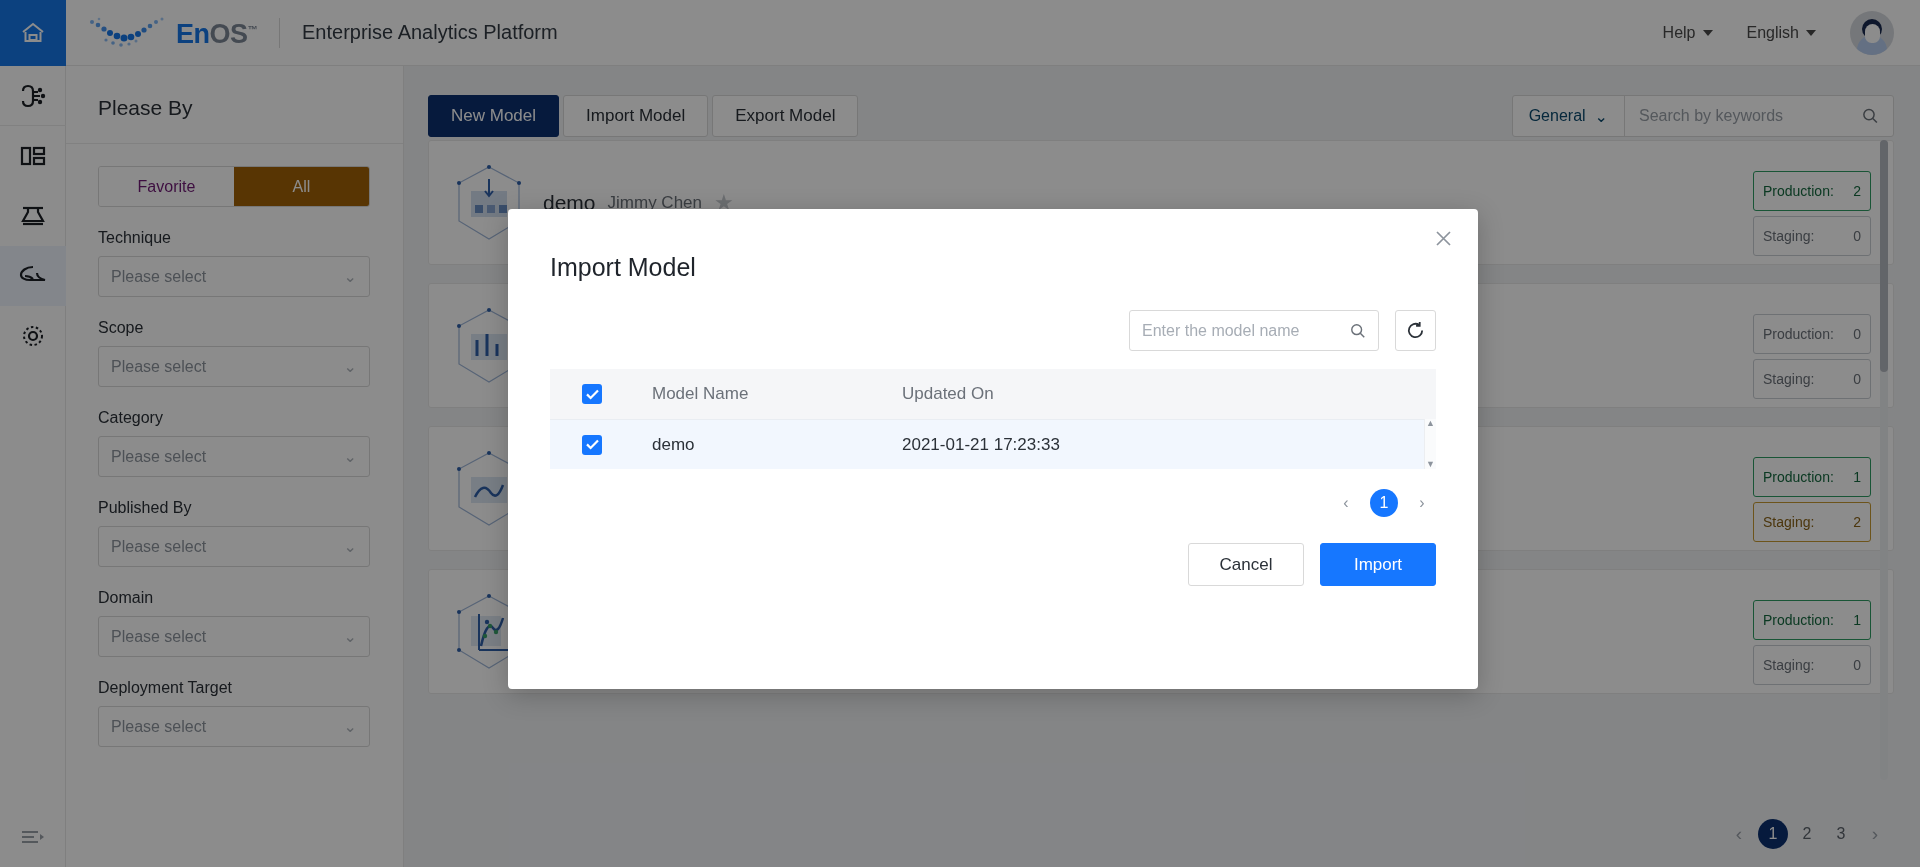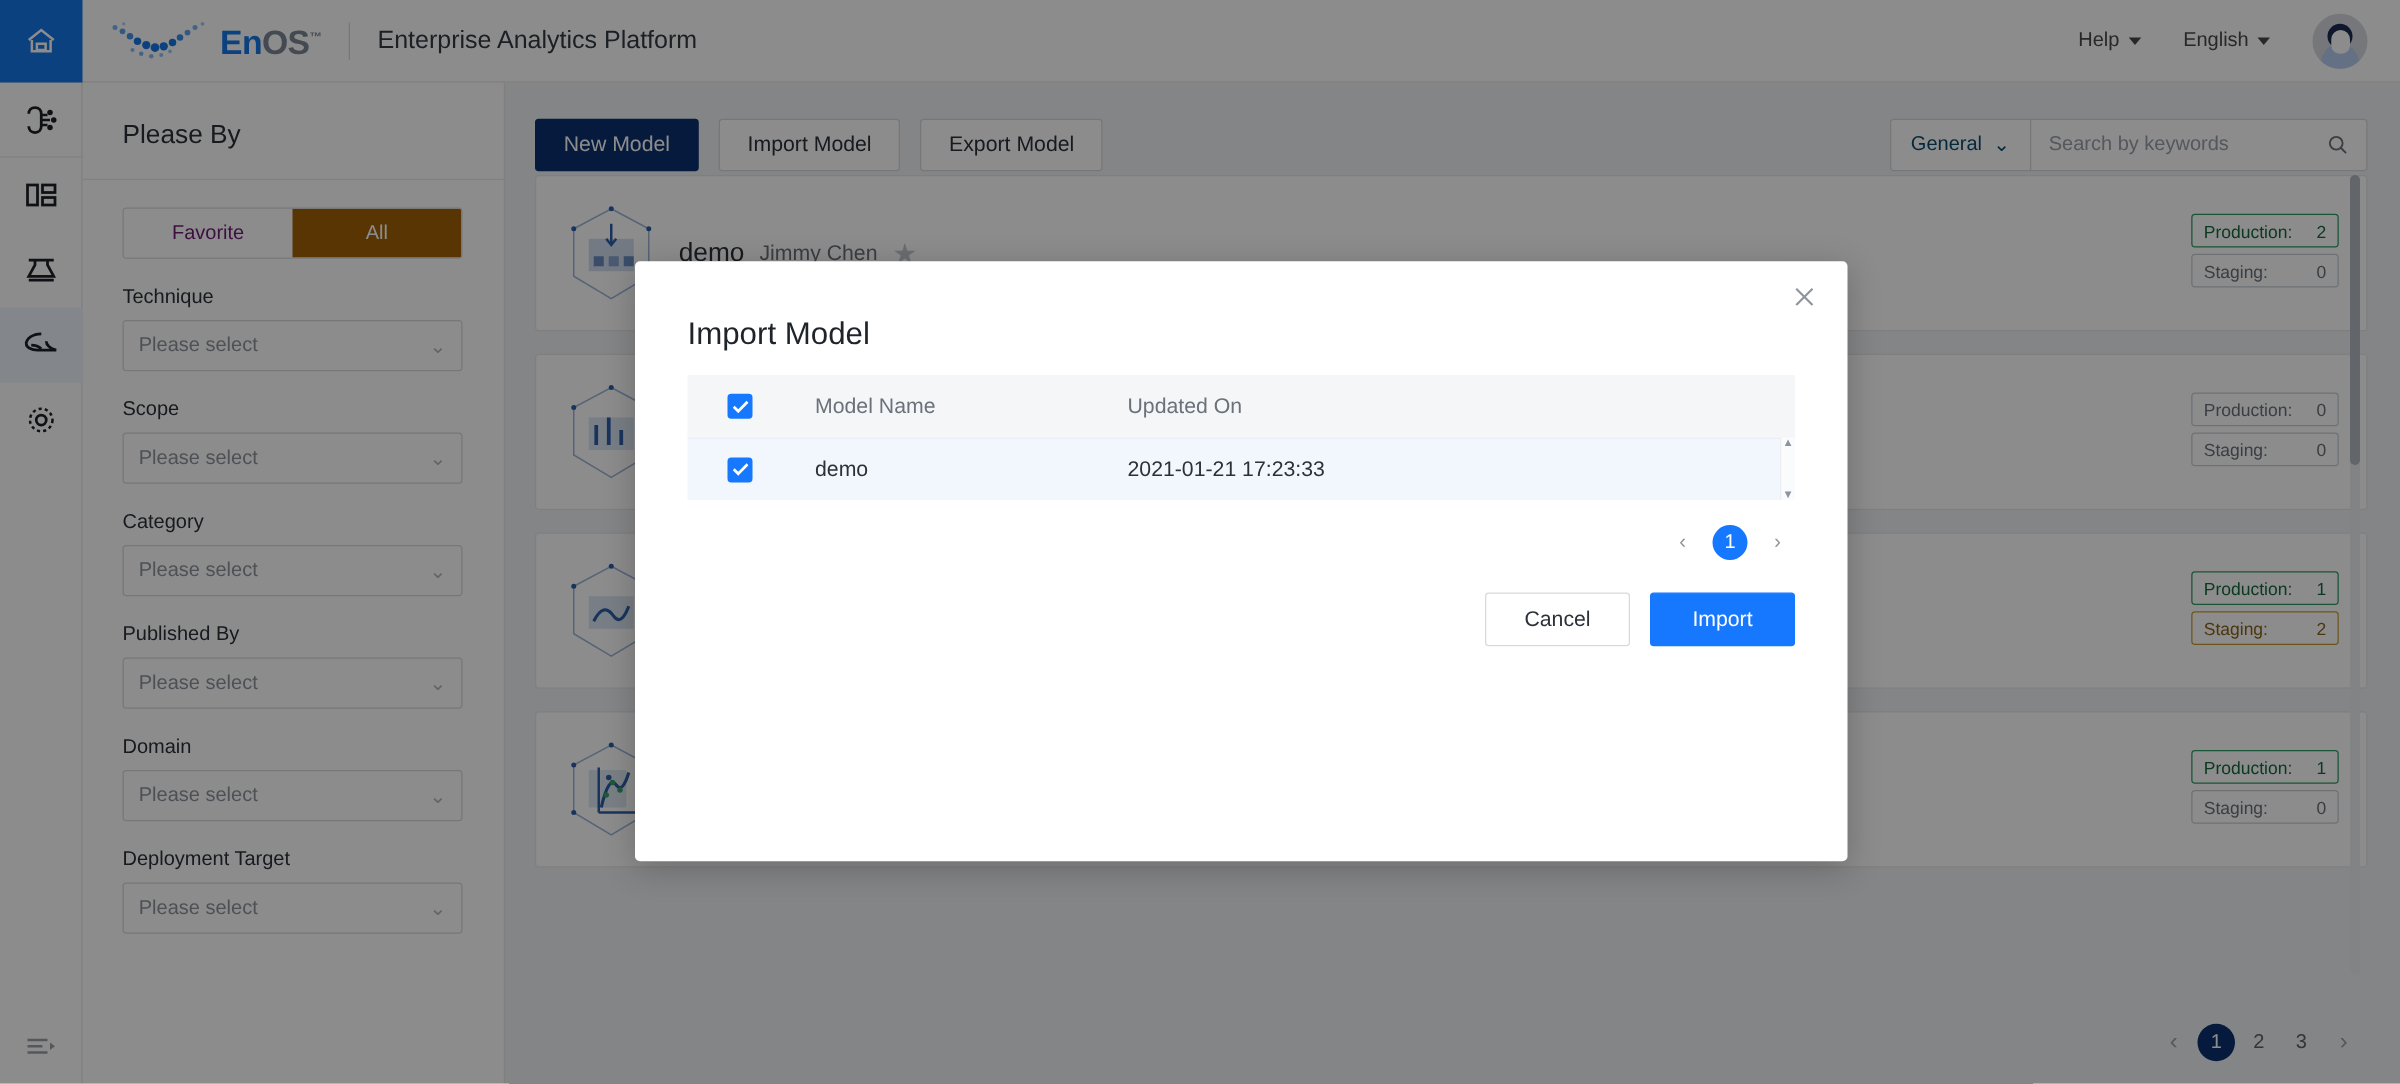--- a/index.html
+++ b/index.html
@@ -94,21 +94,21 @@
   
   .main {
     position: absolute; top: 66px; left: 404px; width: 1516px; height: 801px;
     background: #f0f2f5; z-index: 2;
   }
   .toolbar { display: flex; align-items: center; padding: 26px 0 0 24px; height: 74px; }
   .btn {
     height: 42px; border-radius: 3px; font-size: 17px; display: inline-flex;
     align-items: center; justify-content: center; cursor: pointer;
     border: 1px solid #d9d9d9; background: #ffffff; color: #2b3138; padding: 0 22px;
-    margin-right: 16px;
+    margin-right: 4px;
   }
   .btn.primary { background: #0b3070; color: #ffffff; border-color: #0b3070; }
   .search-group {
     margin-left: auto; margin-right: 26px; display: flex; height: 42px;
     border: 1px solid #d9d9d9; border-radius: 3px; background: #fff; overflow: hidden;
   }
   .search-cat {
     display: flex; align-items: center; gap: 9px; padding: 0 16px;
     font-size: 16px; color: #0c4a6e; border-right: 1px solid #d9d9d9; cursor: pointer;
   }
@@ -131,21 +131,21 @@
   .card-name { font-size: 21px; color: #2b3138; }
   .card-owner { font-size: 17px; color: #6b7179; }
   .blur-chip { width: 74px; height: 22px; background: #d8dade; border-radius: 4px; filter: blur(3px); }
   .star { color: #c4c8cd; font-size: 22px; cursor: pointer; }
   .meta-grid { display: grid; grid-template-columns: 330px 190px auto; row-gap: 6px; margin-top: 8px; }
   .meta { font-size: 17px; color: #7c838b; white-space: nowrap; }
   .meta b { color: #2b3138; font-weight: normal; }
   .meta .num { color: #1677e8; }
   .badges { position: absolute; right: 22px; top: 30px; width: 118px; }
   .badge {
-    height: 27px; border: 1px solid #c9ced4; border-radius: 3px; display: flex;
+    height: 40px; border: 1px solid #c9ced4; border-radius: 3px; display: flex;
     align-items: center; justify-content: space-between; padding: 0 9px;
     font-size: 14px; color: #6b7179; margin-bottom: 5px;
   }
   .badge.prod-on { border-color: #2e9b63; color: #15693f; }
   .badge.stg-on { border-color: #c79a32; color: #8a6318; }
 
   .scroll-track {
     position: absolute; right: 6px; top: 0; width: 8px; height: 640px;
     background: #eceef1; border-radius: 4px;
   }
@@ -572,20 +572,35 @@
 
   <div class="modal">
     <div class="modal-close">
       <svg width="17" height="17" viewBox="0 0 17 17">
         <path d="M2 2 L15 15 M15 2 L2 15" stroke="#8d949d" stroke-width="1.7"></path>
       </svg>
     </div>
 
     <div class="modal-title">Import Model</div>
 
+    <div class="modal-tools">
+      <div class="m-search">
+        <input placeholder="Enter the model name" style="">
+        <svg width="16" height="16" viewBox="0 0 18 18">
+          <circle cx="7.5" cy="7.5" r="5.5" fill="none" stroke="#6b7179" stroke-width="1.6"></circle>
+          <path d="M11.6 11.6L16 16" stroke="#6b7179" stroke-width="1.6"></path>
+        </svg>
+      </div>
+      <div class="m-refresh">
+        <svg width="21" height="21" viewBox="0 0 22 22">
+          <path d="M18 11a7 7 0 1 1-3.2-5.9" fill="none" stroke="#2b3138" stroke-width="1.9"></path>
+          <path d="M15.4 2.2 L15.4 6.0 L11.6 6.0" fill="none" stroke="#2b3138" stroke-width="1.9"></path>
+        </svg>
+      </div>
+    </div>
 
     <div class="m-table">
       <div class="m-row head">
         <div class="cb">
           <svg width="13" height="11" viewBox="0 0 13 11">
             <path d="M1 5.4 L4.6 9 L12 1.4" fill="none" stroke="#fff" stroke-width="2.2"></path>
           </svg>
         </div>
         <div class="col-name">Model Name</div>
         <div class="col-date">Updated On</div>

